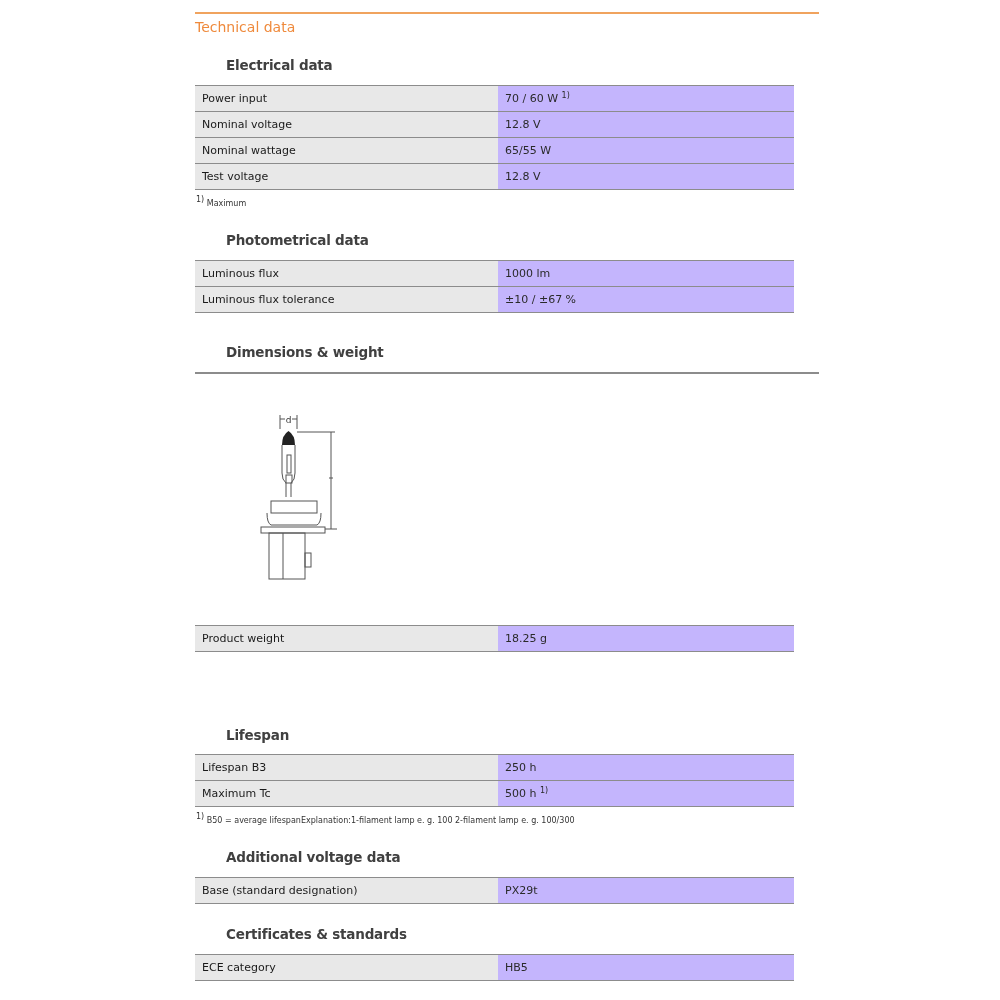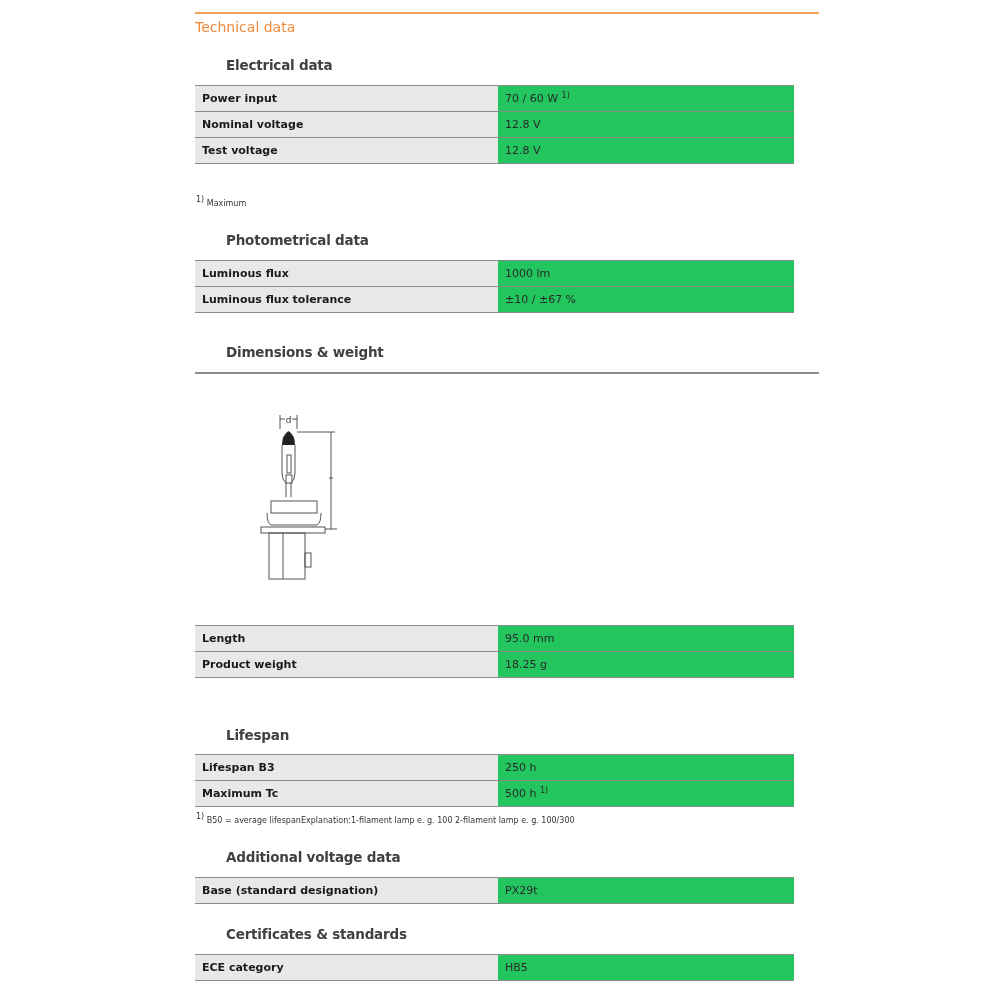--- a/index.html
+++ b/index.html
@@ -6,22 +6,22 @@
   body { width: 1000px; height: 1000px; position: relative; overflow: hidden;
          font-family: "DejaVu Sans", sans-serif; color: #1a1a1a; }
   .page { position: absolute; left: 195px; top: 0; width: 624px; }
   .top-rule { position: absolute; left: 0; top: 12px; width: 624px; height: 2px; background: #f0a35e; }
   .tech-title { position: absolute; left: 0; top: 19px; font-size: 14px; color: #ef8a3c; }
   .section-title { position: absolute; left: 0; font-size: 13.5px; font-weight: bold; color: #404040; letter-spacing: -0.2px; margin-left: 31px; }
   table.spec { position: absolute; left: 0; width: 599px; border-collapse: collapse; font-size: 11px; }
   table.spec tr { height: 26px; }
   table.spec td { padding: 0 7px; border-top: 1.5px solid #8c8c8c; vertical-align: middle; }
   table.spec tr:last-child td { border-bottom: 1.5px solid #8c8c8c; }
-  table.spec td.lbl { width: 289px; background: #e8e8e8; font-weight: bold; margin-left: 33px; }
-  table.spec td.val { background: #22c55e; color: #2a2a2a; margin-left: 10px; }
+  table.spec td.lbl { width: 289px; background: #e8e8e8; font-weight: normal; margin-left: 33px; }
+  table.spec td.val { background: #c4b5fd; color: #2a2a2a; margin-left: 10px; }
   sup { font-size: 8px; vertical-align: 4px; line-height: 0; }
   .footnote { position: absolute; left: 1px; font-size: 8px; color: #333; text-align: center; }
   .footnote sup { font-size: 8px; }
   .divider { position: absolute; left: 0; width: 624px; height: 1.5px; background: #8c8c8c; }
   .drawing { position: absolute; left: 50px; top: 405px; width: 110px; height: 185px; }
 </style>
 </head>
 <body>
 
 <div class="page">
@@ -31,20 +31,24 @@
   <div class="section-title" style="top:57px">Electrical data</div>
   <table class="spec" style="top:85px">
     <tbody>
         <tr>
       <td class="lbl">Power input</td>
       <td class="val"><span>70 / 60 W</span> <sup>1)</sup></td>
     </tr>
     <tr>
       <td class="lbl">Nominal voltage</td>
       <td class="val">12.8 V</td>
+    </tr>
+    <tr>
+      <td class="lbl">Nominal wattage</td>
+      <td class="val">65/55 W</td>
     </tr>
     <tr>
       <td class="lbl">Test voltage</td>
       <td class="val">12.8 V</td>
     </tr>
   </tbody>
     </table>
   <div class="footnote" style="top:199px"><sup>1)</sup> <span>Maximum</span></div>
 
   <div class="section-title" style="top:232px">Photometrical data</div>
@@ -87,24 +91,20 @@
       <rect x="24" y="128" width="36" height="46"></rect>
       <line x1="38" y1="128" x2="38" y2="174"></line>
       <rect x="60" y="148" width="6" height="14"></rect>
     </g>
     <path d="M37 40 Q37 30 43.5 26 Q50 30 50 40 Z" fill="#222"></path>
     <text x="43.5" y="18" font-size="9" text-anchor="middle" fill="#333" font-family="DejaVu Sans, sans-serif">d</text>
   </svg>
 
   <table class="spec" style="top:625px">
     <tbody>
-        <tr>
-      <td class="lbl">Length</td>
-      <td class="val">95.0 mm</td>
-    </tr>
     <tr>
       <td class="lbl">Product weight</td>
       <td class="val">18.25 g</td>
     </tr>
   </tbody>
     </table>
 
   <div class="section-title" style="top:727px">Lifespan</div>
   <table class="spec" style="top:754px">
     <tbody>

